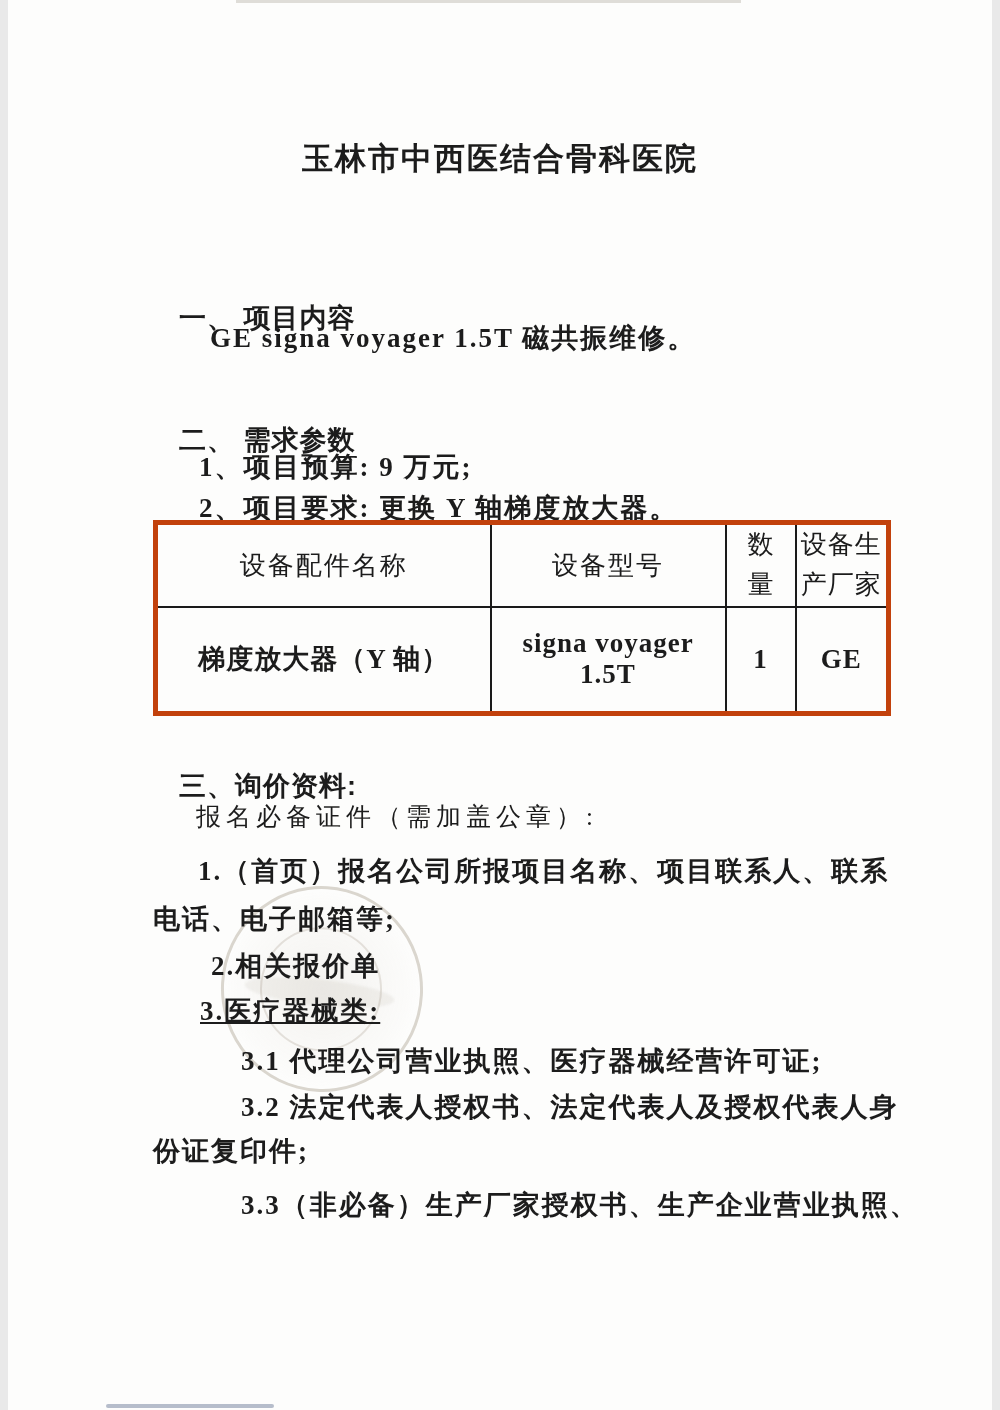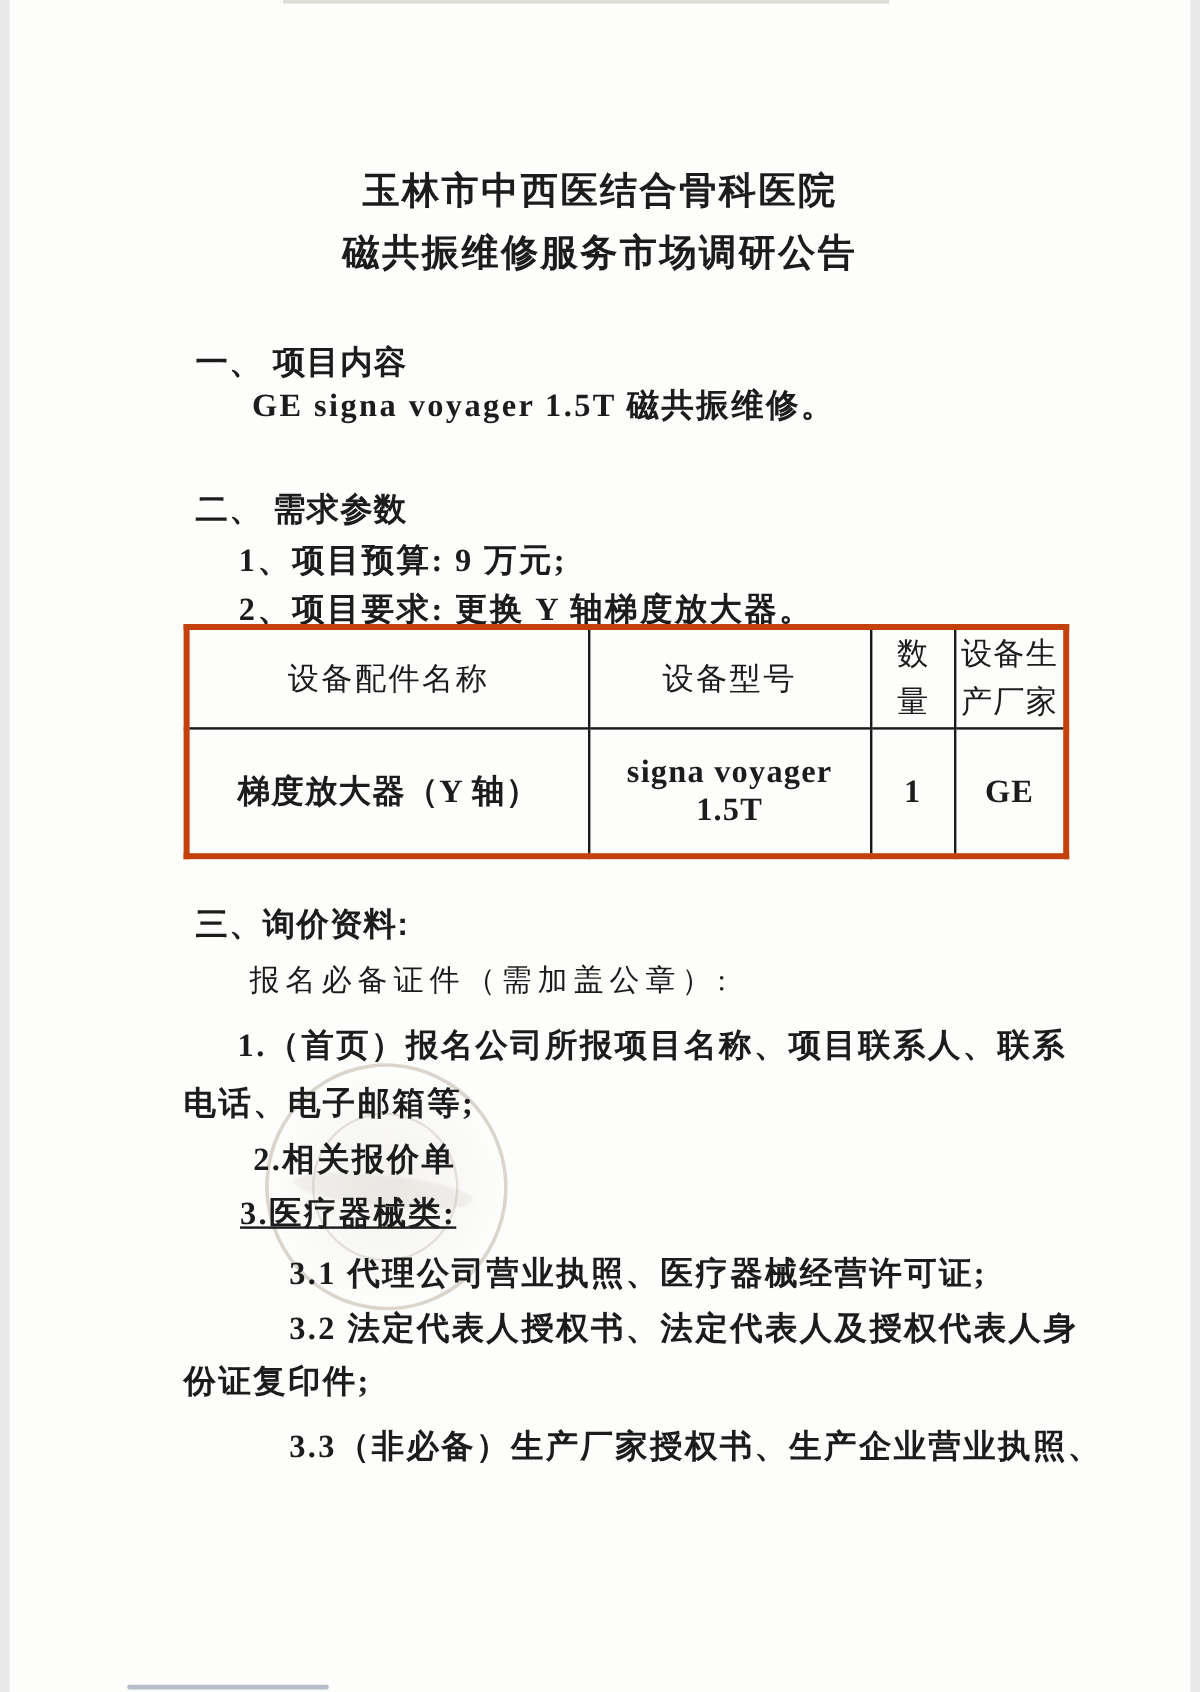--- a/index.html
+++ b/index.html
@@ -46,38 +46,38 @@
     position:absolute;left:0;width:100%;
     text-align:center;margin:0;
     font-family:"Liberation Sans","DejaVu Sans",sans-serif;
     font-weight:900;font-size:31px;letter-spacing:2px;
     white-space:nowrap;
   }
   .title.l1{top:138px;}
   .title.l2{top:190px;}
   
   .heading{
-    position:absolute;margin:0;
+    position:absolute;margin:16px;
     font-family:"Liberation Sans","DejaVu Sans",sans-serif;
     font-weight:900;font-size:27px;letter-spacing:1px;
     white-space:nowrap;
   }
   .h-s1{left:155px;top:284px;}
   .h-s2{left:155px;top:406px;}
   .h-s3{left:155px;top:752px;}
   
   .body-line{
     position:absolute;margin:0;
     font-size:27px;letter-spacing:2px;
     white-space:nowrap;font-weight:600;
   }
   .s1-body{left:202px;top:320px;}
   .s2-item1{left:191px;top:449px;}
   .s2-item2{left:191px;top:490px;}
-  .s3-intro{left:200px;top:800px;font-size:25px;letter-spacing:5px;font-weight:500;}
+  .s3-intro{left:188px;top:800px;font-size:25px;letter-spacing:5px;font-weight:500;}
   .ln0{left:190px;top:853px;}
   .ln1{left:145px;top:901px;}
   .ln2{left:203px;top:948px;}
   .ln3{left:192px;top:993px;text-decoration:underline;}
   .ln4{left:233px;top:1043px;}
   .ln5{left:233px;top:1089px;}
   .ln6{left:145px;top:1133px;}
   .ln7{left:233px;top:1187px;}
   .ln8{left:145px;top:1231px;}
   
@@ -109,21 +109,20 @@
 
   <div class="scan-top"></div>
   <div class="scan-bottom-left"></div>
 
   <div class="stamp">
     <div class="stamp-inner"></div>
     <div class="stamp-smudge"></div>
   </div>
 
   <h1 class="title l1">玉林市中西医结合骨科医院</h1>
-  <h1 class="title l2">磁共振维修服务市场调研公告</h1>
 
   <h2 class="heading h-s1">一、 项目内容</h2>
   <p class="body-line s1-body">GE signa voyager 1.5T 磁共振维修。</p>
 
   <h2 class="heading h-s2">二、 需求参数</h2>
   <p class="body-line s2-item1">1、项目预算: 9 万元;</p>
   <p class="body-line s2-item2">2、项目要求: 更换 Y 轴梯度放大器。</p>
 
   <table class="spec-table">
     <colgroup>

